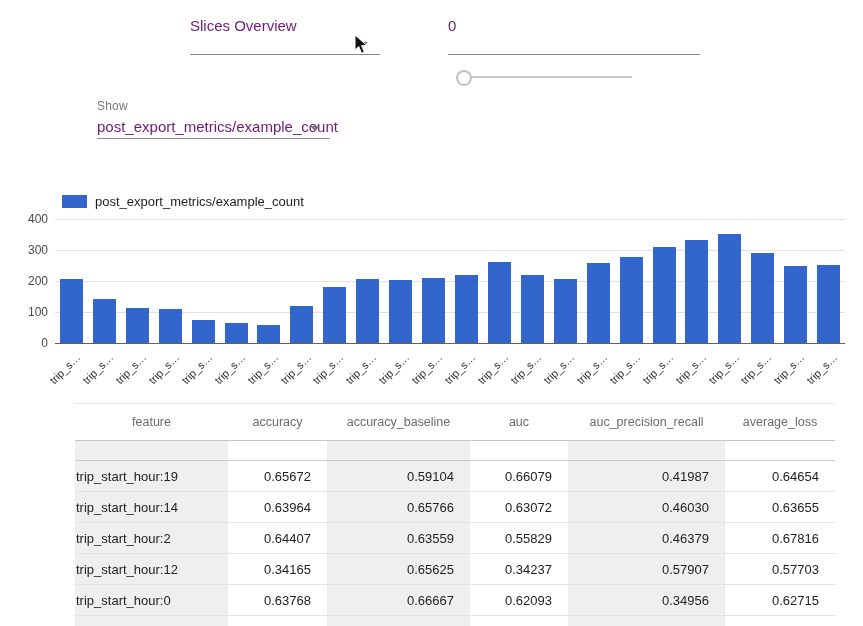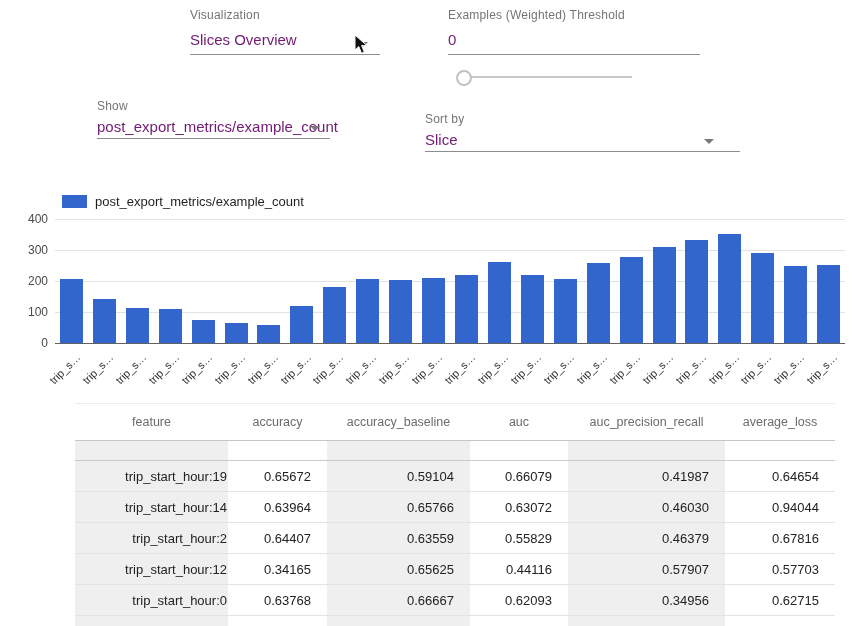--- a/index.html
+++ b/index.html
@@ -52,57 +52,49 @@
   
   .metrics-table{position:absolute;left:75px;top:403px;width:760px;
                  border-collapse:collapse;table-layout:fixed;font-size:13px;color:#222;}
   .metrics-table th{height:34px;font-weight:500;color:#6b6b6b;font-size:12.5px;
                     border-top:1px solid #ececec;border-bottom:1px solid #c6c6c6;
                     overflow:hidden;white-space:nowrap;}
   .metrics-table tr.filter-row td{height:17px;border-bottom:1px solid #cbcbcb;}
   .metrics-table tbody td{height:28px;border-bottom:1px solid #e3e3e3;
                           overflow:hidden;white-space:nowrap;}
   .metrics-table td:nth-child(odd){background:#efefef;}
-  .metrics-table td:first-child{text-align:right;}
+  .metrics-table td:first-child{text-align:left;}
   .metrics-table td:not(:first-child){text-align:right;padding-right:16px;}
 </style>
 </head>
 <body>
 
 <div class="screen">
 
   <div class="field f-viz">
-    <div class="flabel">Visualization</div>
     <div class="fvalue">Slices Overview</div>
     <span class="dd-arrow"></span>
     <div class="underline"></div>
   </div>
 
   <div class="field f-thr">
-    <div class="flabel">Examples (Weighted) Threshold</div>
     <div class="fvalue">0</div>
     <div class="underline"></div>
   </div>
 
   <div class="slider-track"></div>
   <div class="slider-handle"></div>
 
   <div class="field compact f-show">
     <div class="flabel">Show</div>
     <div class="fvalue">post_export_metrics/example_count</div>
     <span class="dd-arrow"></span>
     <div class="underline"></div>
   </div>
 
-  <div class="field compact f-sort">
-    <div class="flabel">Sort by</div>
-    <div class="fvalue">Slice</div>
-    <span class="dd-arrow"></span>
-    <div class="underline"></div>
-  </div>
 
   <svg class="cursor" viewBox="0 0 15 21">
     <path d="M1,1 L1,16 L4.8,12.6 L7.5,19.3 L10.3,18.1 L7.6,11.6 L13,11.6 Z" fill="#111" stroke="#fff" stroke-width="1"></path>
   </svg>
 
   <div class="legend">
     <span class="legend-swatch" style="background: rgb(51, 102, 204);"></span>
     <span class="legend-text">post_export_metrics/example_count</span>
   </div>
 
@@ -304,35 +296,35 @@
           <td>0.66079</td>
           <td>0.41987</td>
           <td>0.64654</td>
         </tr>
         <tr>
           <td>trip_start_hour:14</td>
           <td>0.63964</td>
           <td>0.65766</td>
           <td>0.63072</td>
           <td>0.46030</td>
-          <td>0.94044</td>
+          <td>0.63655</td>
         </tr>
         <tr>
           <td>trip_start_hour:2</td>
           <td>0.64407</td>
           <td>0.63559</td>
           <td>0.55829</td>
           <td>0.46379</td>
           <td>0.67816</td>
         </tr>
         <tr>
           <td>trip_start_hour:12</td>
           <td>0.34165</td>
           <td>0.65625</td>
-          <td>0.44116</td>
+          <td>0.34237</td>
           <td>0.57907</td>
           <td>0.57703</td>
         </tr>
         <tr>
           <td>trip_start_hour:0</td>
           <td>0.63768</td>
           <td>0.66667</td>
           <td>0.62093</td>
           <td>0.34956</td>
           <td>0.62715</td>

